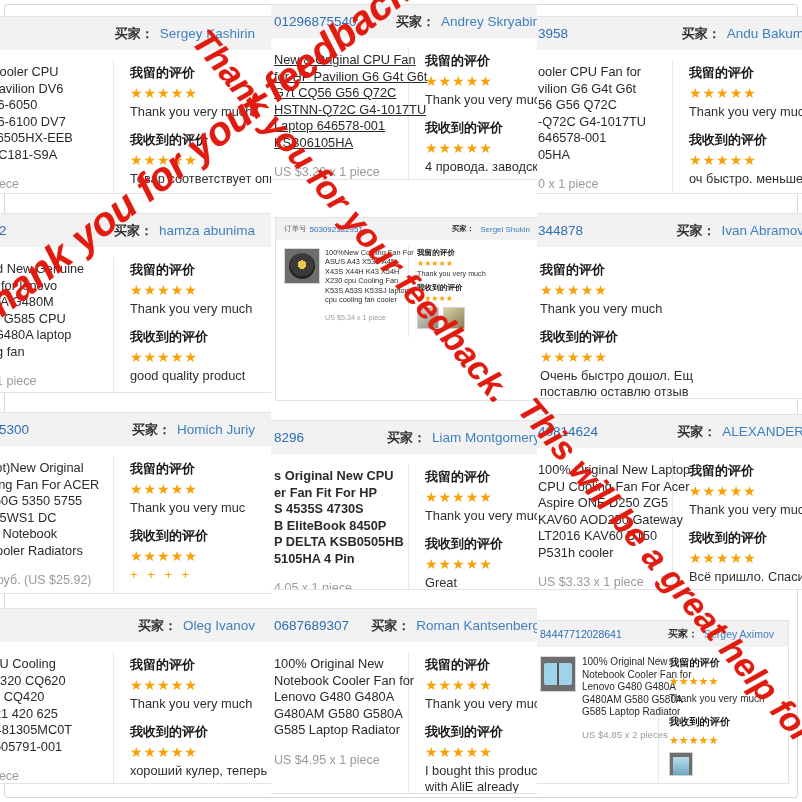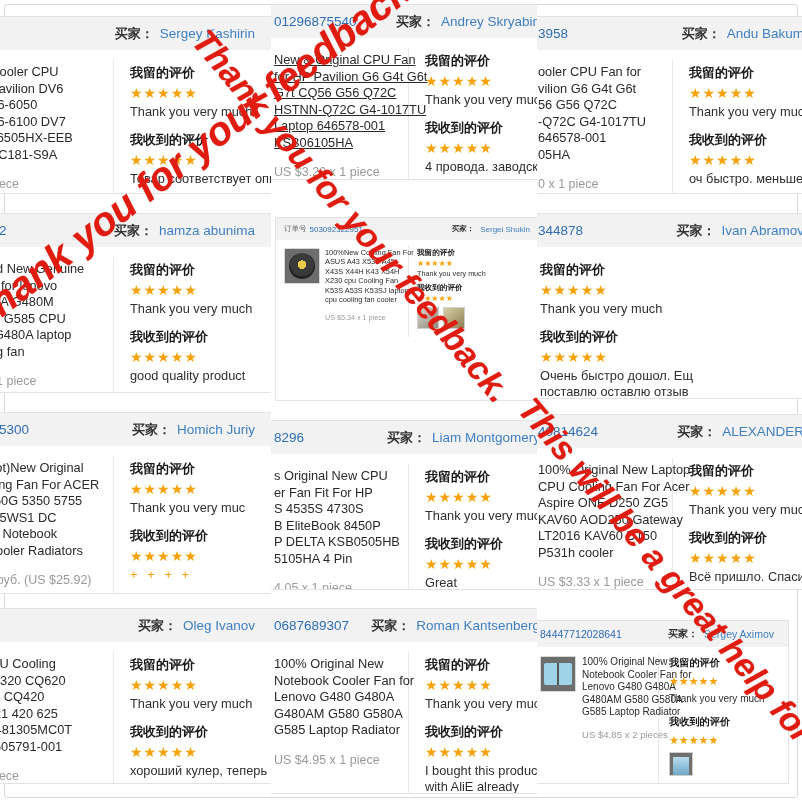--- a/index.html
+++ b/index.html
@@ -447,21 +447,21 @@
         <div class="card-head">
           <span class="order-id">8296</span>
           <span class="buyer-wrap">
             <span class="buyer-label">买家：</span>
             <span class="buyer-name">Liam Montgomery</span>
           </span>
         </div>
         <div class="card-body">
           <div class="col-left">
             <div>
-              <div class="prod-title pre" style="white-space: pre;">s Original New CPU
+              <div class="prod-title pre" style="white-space: pre; font-weight: bold;">s Original New CPU
 er Fan Fit For HP
 S 4535S 4730S
 B EliteBook 8450P
 P DELTA KSB0505HB
 5105HA 4 Pin</div>
               <div class="prod-price">4.05 x 1 piece</div>
             </div>
           </div>
           <div class="col-right">
             <div class="sec-title">我留的评价</div>

